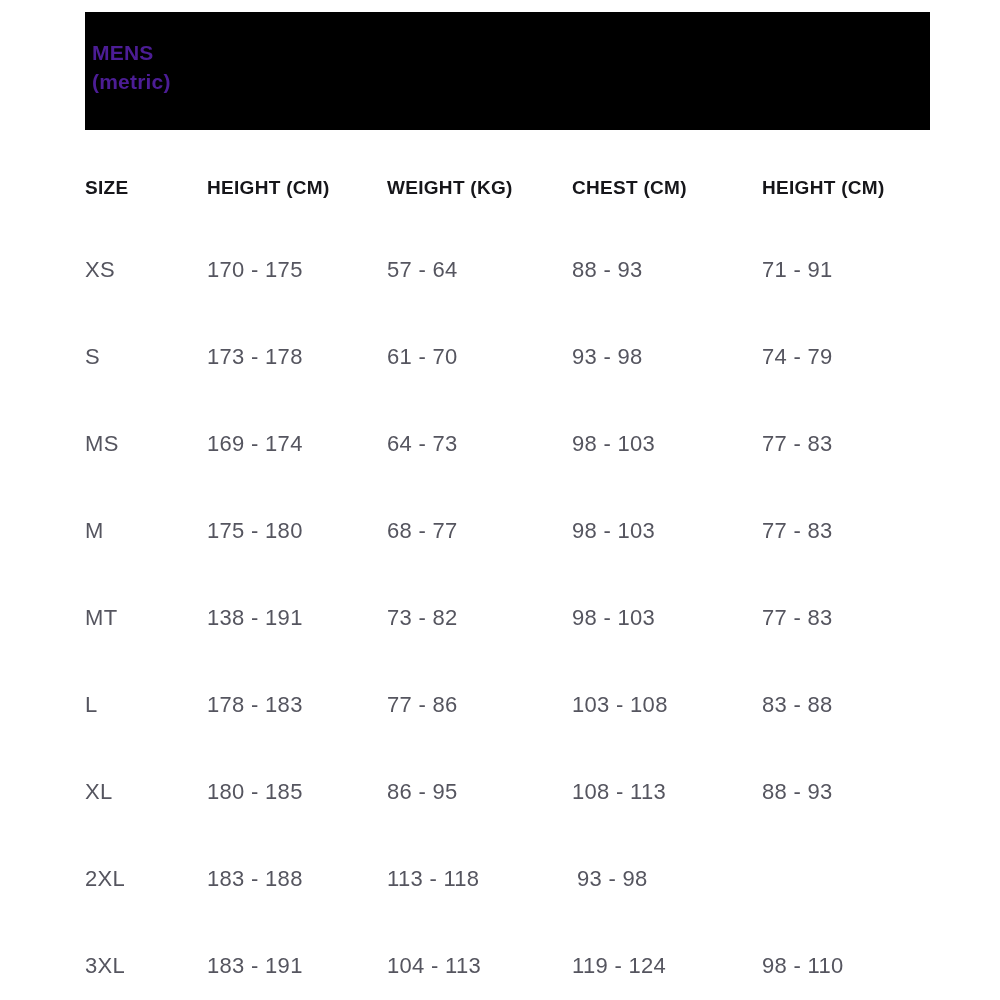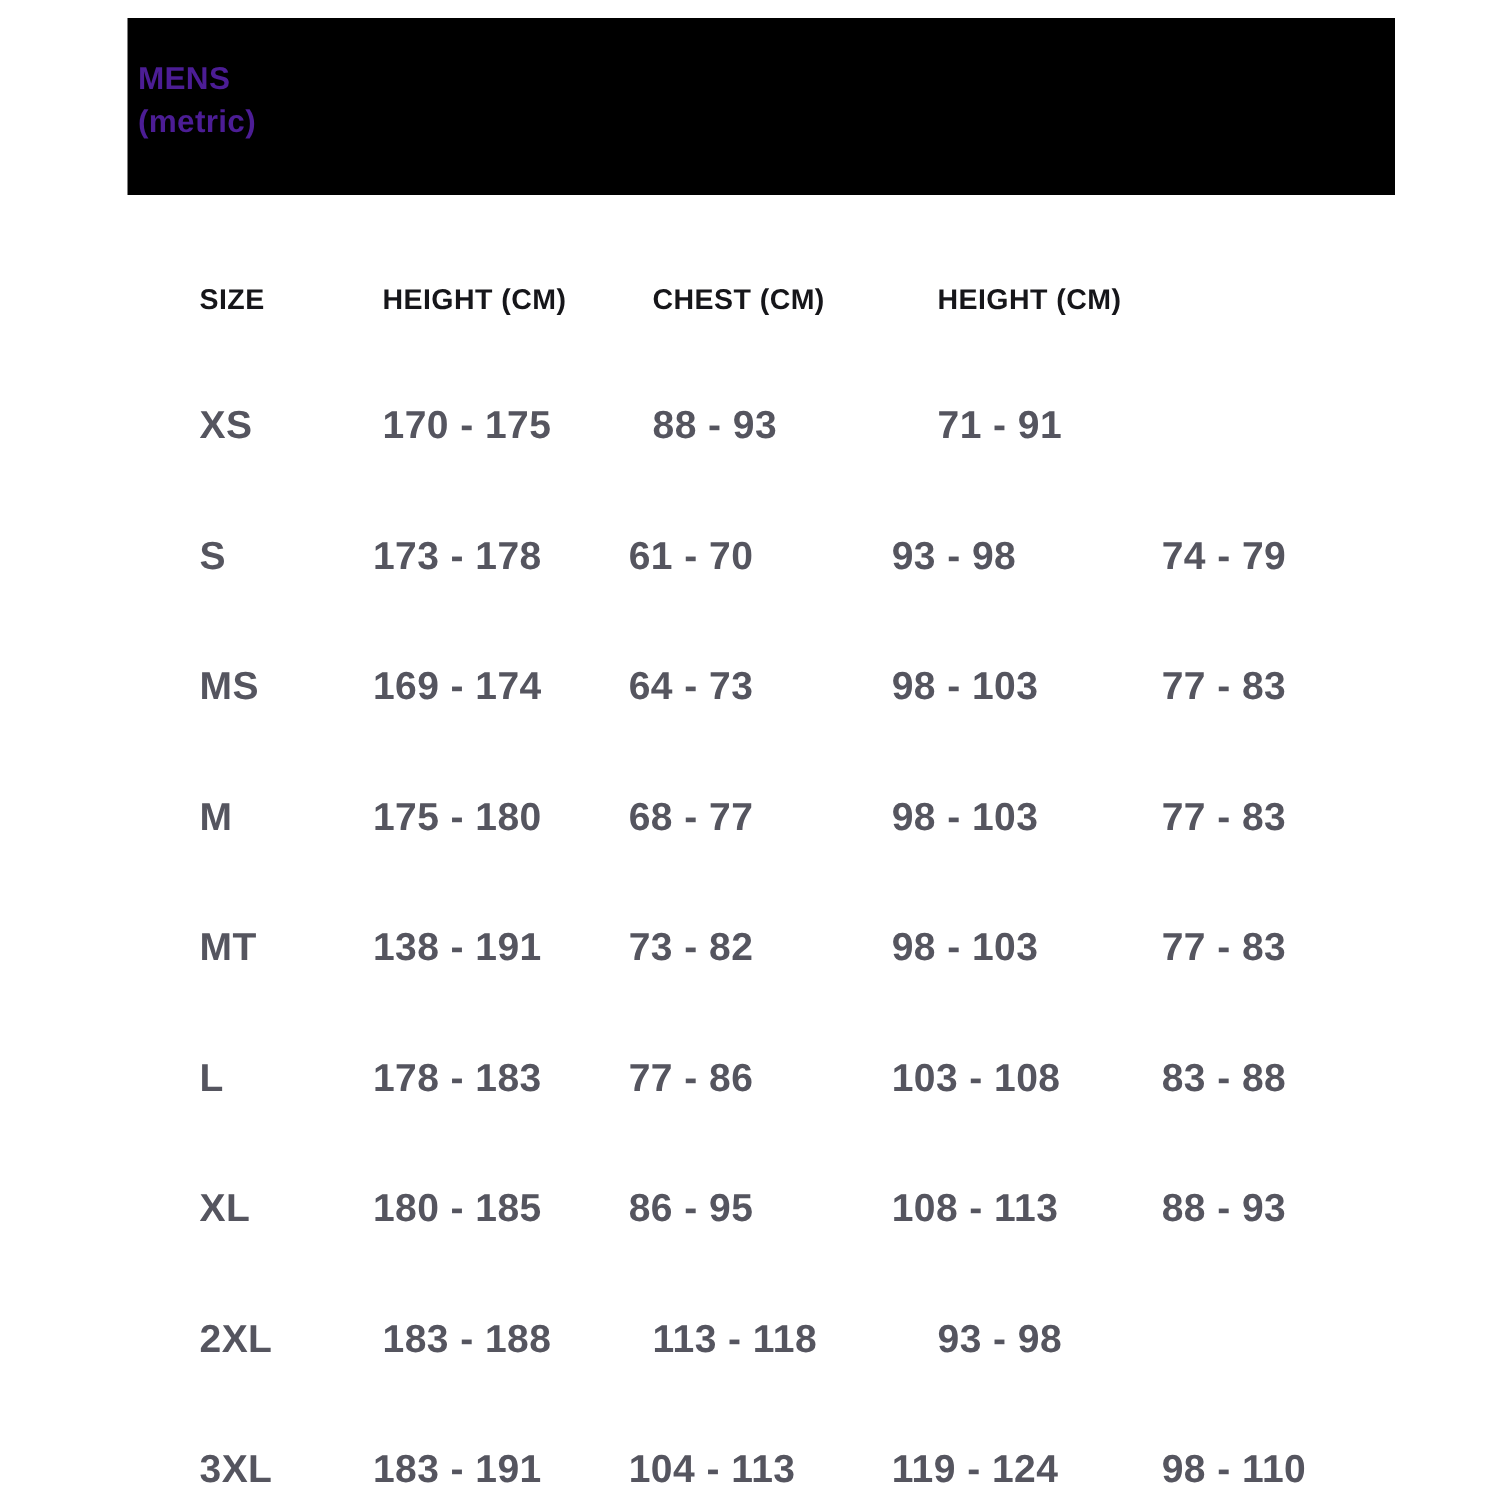--- a/index.html
+++ b/index.html
@@ -44,40 +44,39 @@
   }
   
   .table {
     position: absolute;
     left: 85px;
     top: 150px;
     width: 860px;
   }
   .row {
     display: flex;
-    align-items: flex-end;
-    margin-left: 48px;
+    align-items: center;
   }
   .header-row {
     height: 62px;
   }
   .header-row .cell {
     color: #16161a;
     font-size: 19px;
     font-weight: bold;
     letter-spacing: 0.3px;
     padding-top: 14px;
   }
   .data-row {
     height: 87px;
   }
   .data-row .cell {
     color: #55555f;
-    font-size: 26px;
-    font-weight: bold;
+    font-size: 22px;
+    font-weight: normal;
     letter-spacing: 0.3px;
     padding-top: 28px;
   }
   .cell {
     box-sizing: border-box;
   }
   .col-0 { width: 122px; }
   .col-1 { width: 180px; }
   .col-2 { width: 185px; }
   .col-3 { width: 190px; }
@@ -90,27 +89,29 @@
 
   <div class="banner"></div>
   <div class="banner-title">MENS
 (metric)</div>
 
   <div class="table">
 
     <div class="row header-row">
       <div class="cell col-0">SIZE</div>
       <div class="cell col-1">HEIGHT (CM)</div>
+      <div class="cell col-2">WEIGHT (KG)</div>
       <div class="cell col-3">CHEST (CM)</div>
       <div class="cell col-4">HEIGHT (CM)</div>
     </div>
 
     <div class="row data-row">
       <div class="cell col-0">XS</div>
       <div class="cell col-1">170 - 175</div>
+      <div class="cell col-2">57 - 64</div>
       <div class="cell col-3">88 - 93</div>
       <div class="cell col-4">71 - 91</div>
     </div>
 
     <div class="row data-row">
       <div class="cell col-0">S</div>
       <div class="cell col-1">173 - 178</div>
       <div class="cell col-2">61 - 70</div>
       <div class="cell col-3">93 - 98</div>
       <div class="cell col-4">74 - 79</div>

